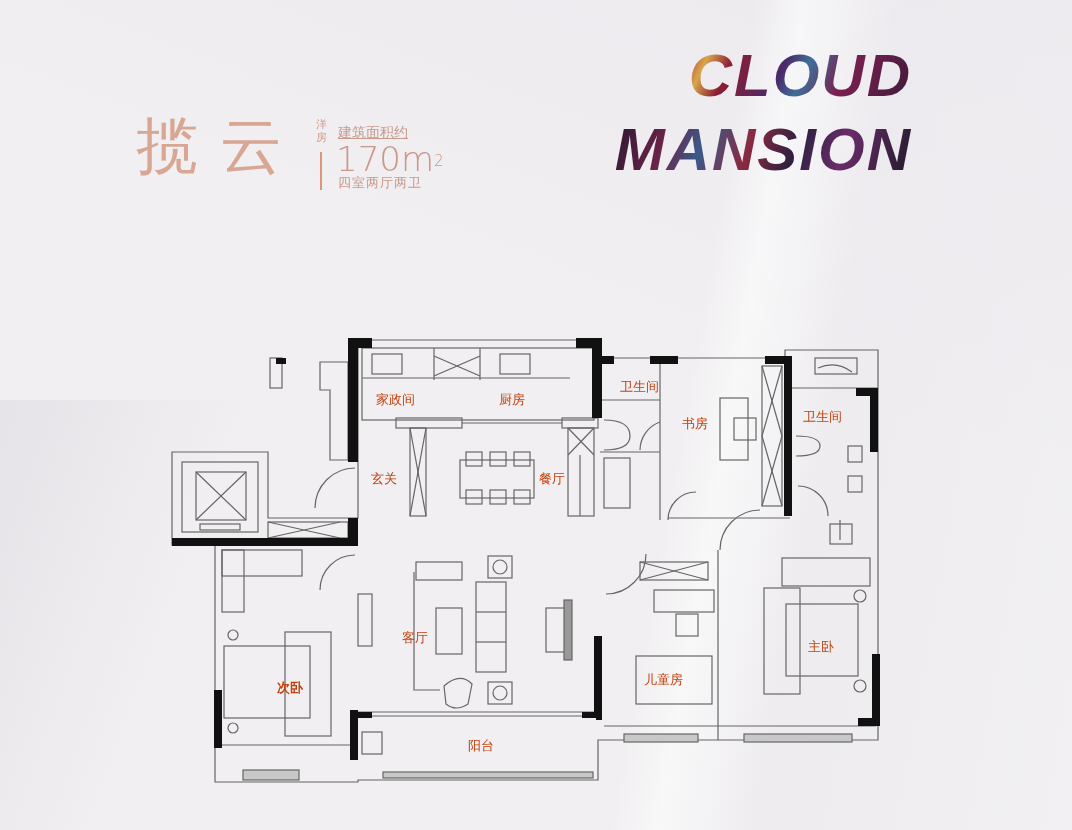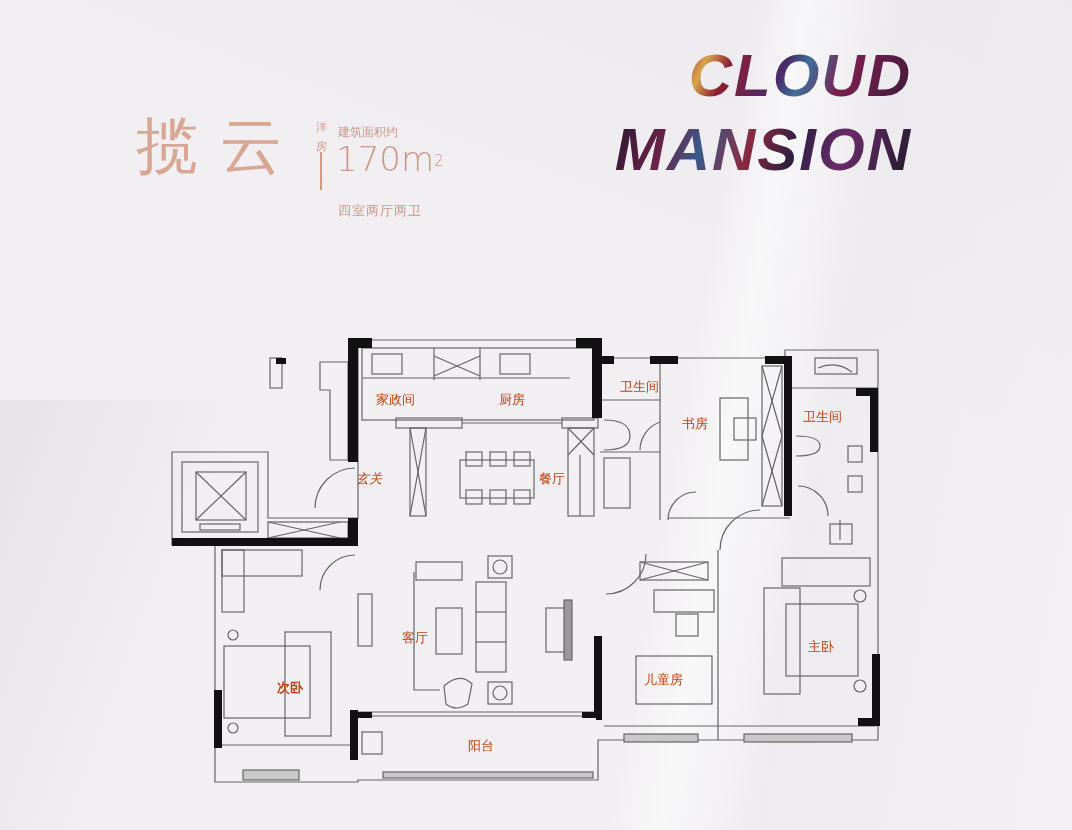--- a/index.html
+++ b/index.html
@@ -24,32 +24,32 @@
       position: absolute; left: 0; top: 0;
       font-family: "DejaVu Sans", sans-serif;
       font-size: 62px; letter-spacing: 22px; color: #d7a794; font-weight: 300;
       line-height: 76px; white-space: nowrap;
     }
     .divider-v {
       position: absolute; left: 184px; top: 44px; width: 2px; height: 38px; background: #d9977c;
     }
     .tag-vert {
       position: absolute; left: 180px; top: 10px; width: 14px;
-      font-size: 11px; line-height: 19px; color: #d49a86;
+      font-size: 11px; line-height: 13px; color: #d49a86;
     }
     .area-label-small {
-      position: absolute; left: 202px; top: 16px; font-size: 12px; color: #c79a8c; white-space: nowrap;
+      position: absolute; left: 202px; top: 16px; font-size: 14px; color: #c79a8c; white-space: nowrap; text-decoration: underline;
     }
     .area-value {
       position: absolute; left: 200px; top: 26px; font-size: 34px; color: #c99888; font-weight: 300;
       white-space: nowrap; line-height: 51px;
     }
     .area-value sup { font-size: 15px; vertical-align: top; position: relative; top: 2px; }
     .layout-label {
-      position: absolute; left: 202px; top: 66px; font-size: 13px; color: #c99888; letter-spacing: 1px; white-space: nowrap; margin-top: 28px;
+      position: absolute; left: 202px; top: 66px; font-size: 13px; color: #c99888; letter-spacing: 1px; white-space: nowrap;
     }
     .brand {
       position: absolute; right: 160px; top: 46px; text-align: right;
       font-family: "Liberation Sans", sans-serif; font-weight: 700;
       line-height: 1;
     }
     .brand-line {
       display: block; font-size: 60px; letter-spacing: 2px;
       background: linear-gradient(115deg, #6a1f4a 0%, #a3243a 22%, #d8a54a 30%, #8c1d33 38%, #4a2a6a 55%, #3d6f9a 62%, #7a2050 75%, #3a1a3a 100%);
       -webkit-background-clip: text; background-clip: text; color: transparent; font-style: italic;
@@ -234,19 +234,19 @@
     <rect x="872" y="654" width="8" height="72"></rect>
     <rect x="858" y="718" width="22" height="8"></rect>
   </g>
 </svg>
 
 <div class="room-label" style="left:376px;top:391px;">家政间</div>
 <div class="room-label" style="left:490px;top:391px;margin-left:9px;">厨房</div>
 <div class="room-label" style="left:620px;top:378px;">卫生间</div>
 <div class="room-label" style="left:682px;top:415px;">书房</div>
 <div class="room-label" style="left:803px;top:408px;">卫生间</div>
-<div class="room-label" style="left:356px;top:470px;font-style:italic;">玄关</div>
+<div class="room-label" style="left:371px;top:470px;">玄关</div>
 <div class="room-label" style="left:539px;top:470px;">餐厅</div>
 <div class="room-label" style="left:402px;top:629px;">客厅</div>
 <div class="room-label" style="left:277px;top:679px;font-weight:bold;">次卧</div>
 <div class="room-label" style="left:644px;top:671px;">儿童房</div>
 <div class="room-label" style="left:808px;top:638px;">主卧</div>
 <div class="room-label" style="left:468px;top:737px;">阳台</div>
 
 </body></html>

